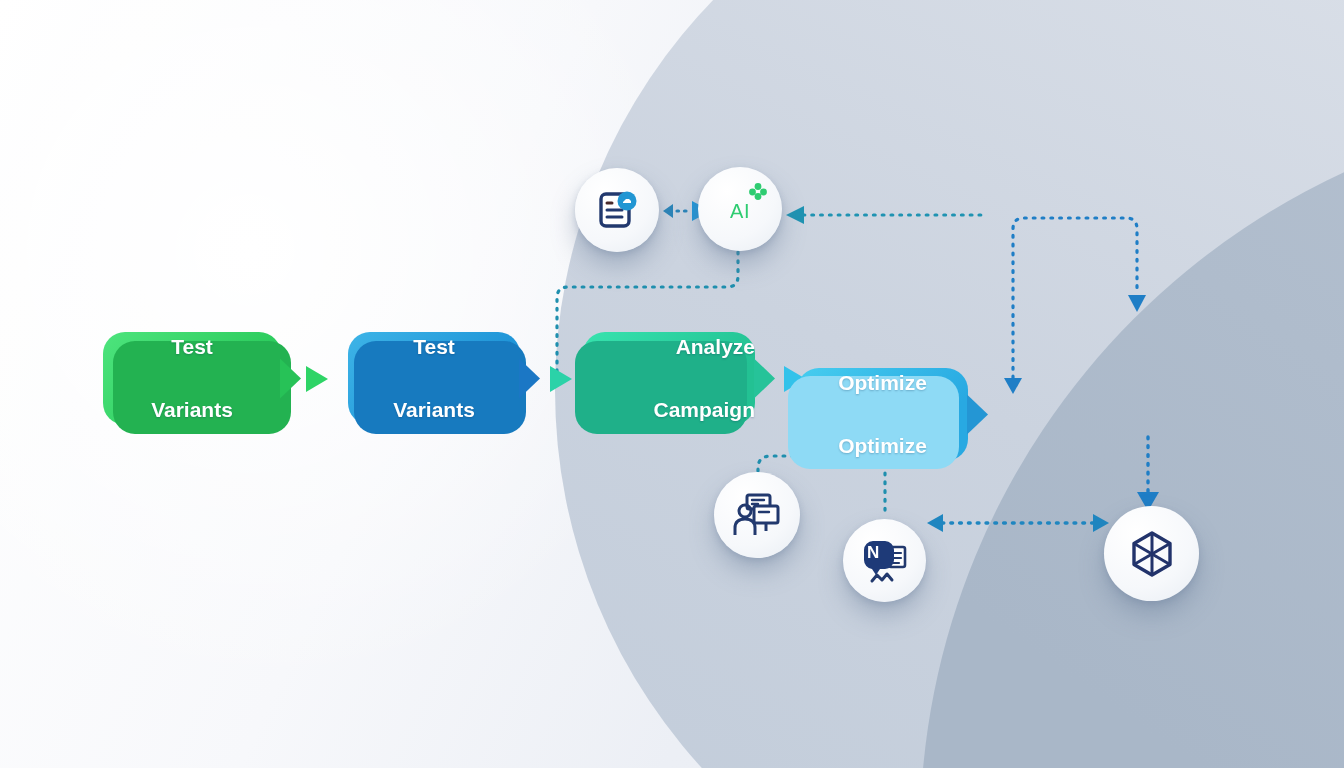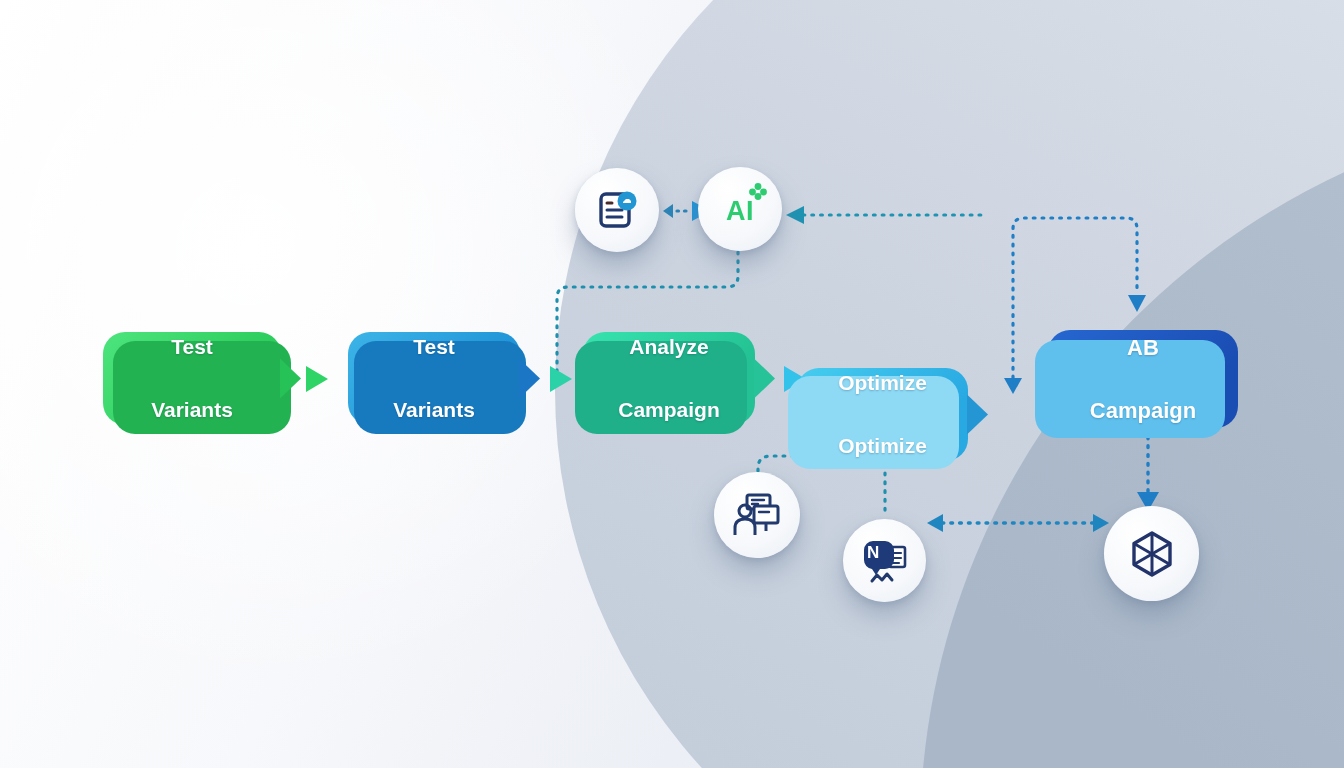--- a/index.html
+++ b/index.html
@@ -19,21 +19,21 @@
 
   
   .node{position:absolute;border-radius:22px;display:flex;flex-direction:column;align-items:center;
     justify-content:center;color:#fff;font-weight:bold;font-size:21px;line-height:30px;
     text-shadow:0 1px 2px rgba(0,40,80,.25);z-index:5;gap:33px;}
   .node::before{content:"";position:absolute;inset:0;border-radius:22px;z-index:-1;}
   .n1{left:103px;top:332px;width:178px;height:93px;background:linear-gradient(135deg,#4de47d 0%,#2bcb5c 70%);}
   .n1::before{transform:translate(10px,9px);background:#23b251;}
   .n2{left:348px;top:332px;width:172px;height:93px;background:linear-gradient(135deg,#3db4e7 0%,#1c91d6 75%);}
   .n2::before{transform:translate(6px,9px);background:#177abf;}
-  .n3{left:583px;top:332px;width:172px;height:93px;background:linear-gradient(135deg,#37e3ae 0%,#23c193 75%);}
+  .n3{left:583px;top:332px;width:172px;height:93px;background:linear-gradient(135deg,#37e3ae 0%,#23c193 75%);align-items:flex-end;}
   .n3::before{transform:translate(-8px,9px);background:#1fb089;background:#1fb089;}
   .n4{left:797px;top:332px;width:171px;height:93px;background:linear-gradient(135deg,#47cdef 0%,#28a9e2 75%);margin-top:36px;}
   .n4::before{transform:translate(-9px,8px);background:#8edaf5;}
   .n5{left:1048px;top:330px;width:190px;height:98px;background:linear-gradient(135deg,#2767d0 0%,#1a4db4 75%);font-size:22px;}
   .n5::before{transform:translate(-13px,10px);background:#5fc0ee;}
   .tab{position:absolute;right:-20px;top:50%;transform:translateY(-50%);width:21px;height:40px;
     clip-path:polygon(0 0,100% 50%,0 100%);}
   .tab1{background:#27c257;} .tab2{background:#1b77c5;} .tab3{background:#26c399;} .tab4{background:#2496d4;}
   .mini{position:absolute;width:22px;height:26px;clip-path:polygon(0 0,100% 50%,0 100%);z-index:4;}
   .m1{left:306px;top:366px;background:#2ed466;}
@@ -42,21 +42,21 @@
 
   
   .circ{position:absolute;border-radius:50%;z-index:6;display:flex;align-items:center;justify-content:center;
     background:radial-gradient(circle at 35% 28%,#ffffff 0%,#f6f8fb 60%,#e8edf3 100%);
     box-shadow:0 14px 24px rgba(100,120,150,.38),0 3px 6px rgba(100,120,150,.25);}
   .c-doc{left:575px;top:168px;width:84px;height:84px;}
   .c-ai{left:698px;top:167px;width:84px;height:84px;}
   .c-person{left:714px;top:472px;width:86px;height:86px;}
   .c-chat{left:843px;top:519px;width:83px;height:83px;}
   .c-cube{left:1104px;top:506px;width:95px;height:95px;}
-  .ai-label{color:#2ecc71;font-weight:bold;font-size:27px;letter-spacing:.5px;margin-top:4px;}
+  .ai-label{color:#2ecc71;font-weight:normal;font-size:20px;letter-spacing:.5px;margin-top:4px;}
   .ai-spark{position:absolute;right:14px;top:15px;}
   .chat-letter{position:absolute;left:24px;top:24px;color:#ffffff;font-weight:bold;font-size:17px;}
 </style>
 </head>
 <body>
 
 <div id="canvas">
 
   <div class="bg-glow"></div>
   <div class="bg-circle1"></div>
@@ -117,24 +117,20 @@
     <span class="tab tab3"></span>
   </div>
   <span class="mini m3"></span>
 
   <div class="node n4">
     <span>Optimize</span>
     <span>Optimize</span>
     <span class="tab tab4"></span>
   </div>
 
-  <div class="node n5">
-    <span>AB</span>
-    <span>Campaign</span>
-  </div>
 
   <div class="circ c-doc">
     <svg width="48" height="48" viewBox="0 0 48 48">
       <rect x="8" y="8" width="28" height="32" rx="5" fill="#ffffff" stroke="#22396e" stroke-width="3.4"></rect>
       <line x1="14" y1="17" x2="19" y2="17" stroke="#4a2a2a" stroke-width="3" stroke-linecap="round"></line>
       <line x1="14" y1="24" x2="29" y2="24" stroke="#22396e" stroke-width="3" stroke-linecap="round"></line>
       <line x1="14" y1="31" x2="29" y2="31" stroke="#22396e" stroke-width="3" stroke-linecap="round"></line>
       <circle cx="34" cy="15" r="9.5" fill="#2196d3"></circle>
       <path d="M30 16 l3 -3 h3 l2 2 v2 h-8 z" fill="#ffffff"></path>
     </svg>

